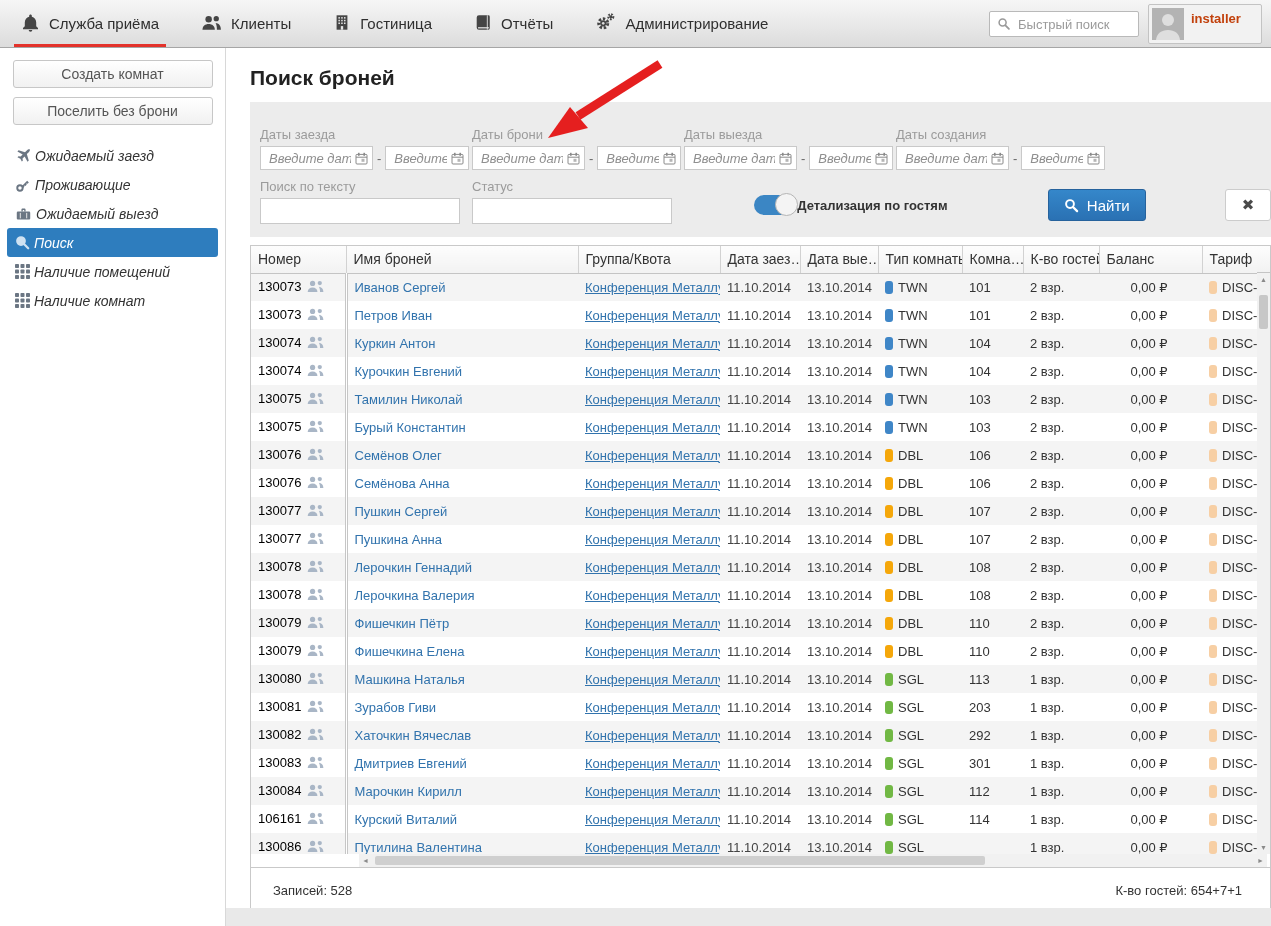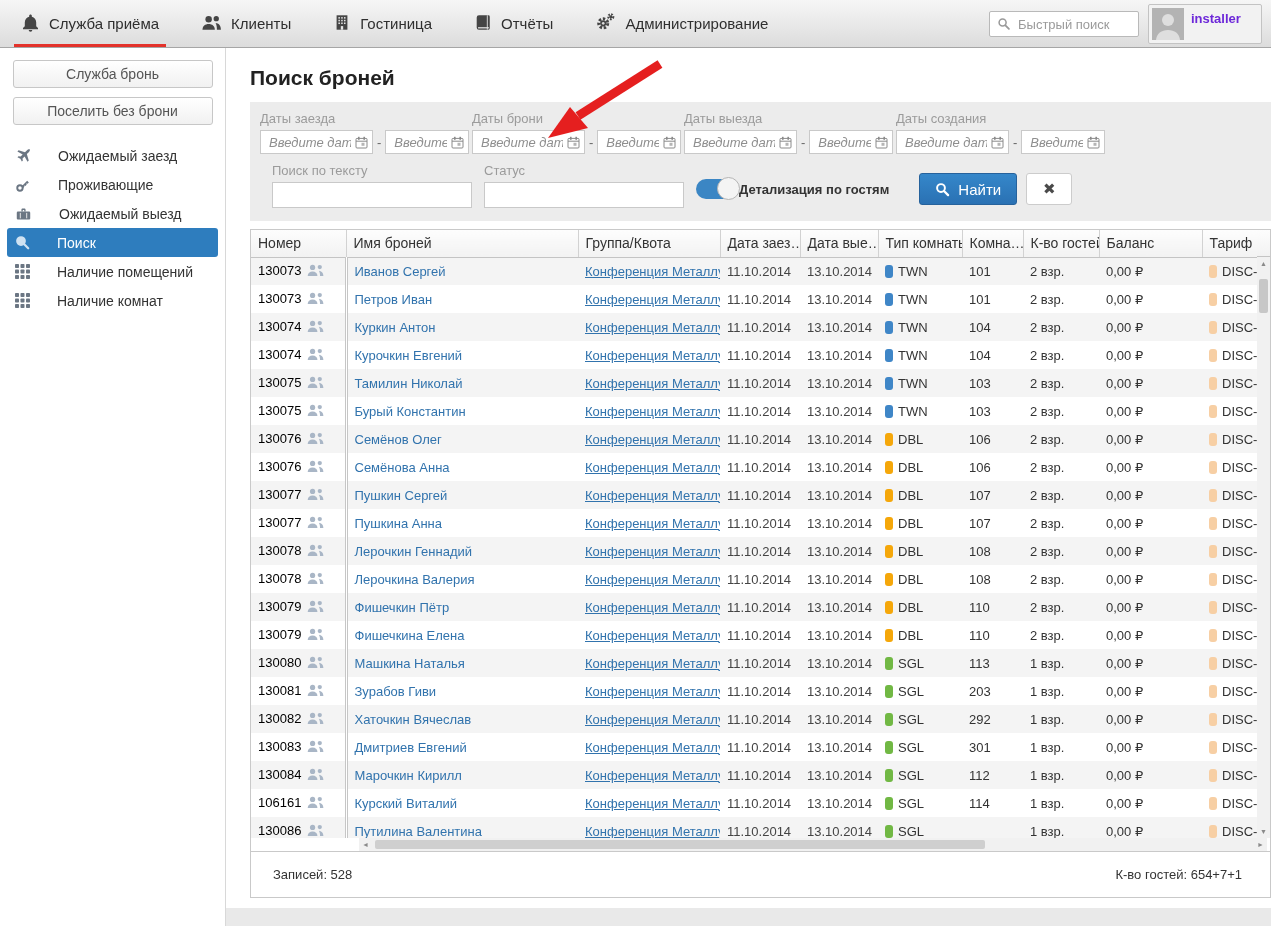--- a/index.html
+++ b/index.html
@@ -29,56 +29,56 @@
   }
   .quick-search svg{ stroke:#9a9a9a; flex:0 0 auto; }
   .quick-search input{ border:none; outline:none; width:100%; font-size:13px; color:#333; background:transparent; font-family:inherit;}
   .quick-search input::placeholder{ color:#9a9a9a; }
   .user-box{
     position:absolute; right:9px; top:4px; width:114px; height:40px;
     background:#f2f2f2; border:1px solid #c3c3c3; border-radius:2px;
     display:flex; gap:7px; padding:3px; cursor:pointer;
   }
   .avatar{ width:32px; height:32px; background:#b3b3b3; overflow:hidden; flex:0 0 auto; }
-  .user-name{ font-weight:bold; font-size:13px; color:#6d28d9; margin-top:3px; }
+  .user-name{ font-weight:bold; font-size:13px; color:#c2410c; margin-top:3px; }
 
   
   .layout{ display:flex; height:878px; }
   .sidebar{ width:226px; border-right:1px solid #d8d8d8; padding-top:12px; background:#fff; flex:0 0 auto; }
   .side-btn{
     display:block; width:200px; height:28px; margin:0 auto 9px;
     background:linear-gradient(#ffffff,#f1f1f1); border:1px solid #c7c7c7; border-radius:3px;
     font-size:14px; color:#555; font-family:inherit; cursor:pointer;
   }
   #side-items{ margin-top:16px; }
   .side-item{
-    display:flex; align-items:center; gap:27px; height:29px; margin:0 7px; padding:0 8px;
-    font-size:14px; color:#333; cursor:pointer; border-radius:3px; white-space:nowrap;
+    display:flex; align-items:center; gap:4px; height:29px; margin:0 7px; padding:0 8px;
+    font-size:14px; color:#333; cursor:pointer; border-radius:3px; white-space:nowrap;font-style:italic;
   }
   .side-item svg{ fill:#6b7683; stroke:#6b7683; flex:0 0 auto; }
   .side-item.active{ background:var(--accent-blue,#2e7dbe); color:#fff; }
   .side-item.active svg{ fill:#cfe2f2; stroke:#cfe2f2; }
 
   .main{ flex:1; position:relative; padding-left:12px; }
   .page-title{ font-size:21px; font-weight:bold; color:#222; margin:18px 0 12px 12px; }
 
   
   .filter-panel{ width:1021px; margin-left:12px; background:#ececec; padding:9px 0 13px; }
   .filter-row{ display:flex; padding-left:10px; }
-  .date-group{ width:212px; }
+  .date-group{ width:212px;margin-top:16px; }
   .fl-label{ font-size:13px; color:#9b9b9b; margin-bottom:4px; }
   .date-inputs{ display:flex; align-items:center; gap:4px; }
   .date-input{
     background:#fff; border:1px solid #c9c9c9; height:24px; display:flex; align-items:center; padding:0 4px 0 6px; gap:2px;
   }
   .date-input.from{ width:113px; } .date-input.to{ width:84px; }
   .date-input input{ border:none; outline:none; width:100%; font-size:13px; font-style:italic; color:#8f8f8f; background:transparent; font-family:inherit; min-width:0;}
   .date-input input::placeholder{ color:#8f8f8f; font-style:italic; }
   .dash{ color:#666; }
-  .filter-row2{ display:flex; align-items:flex-start; margin-top:9px; padding-left:22px; }
+  .filter-row2{ display:flex; align-items:flex-start; margin-top:9px; padding-left:10px;justify-content:space-between; }
   .text-group{ width:212px; }
   .text-group input{
     width:200px; height:26px; border:1px solid #c9c9c9; outline:none; padding:0 6px; font-size:13px; font-family:inherit;
   }
   .toggle-wrap{ display:flex; align-items:center; margin-top:16px; }
   .toggle{ width:40px; height:20px; border-radius:10px; background:#3b86c4; position:relative; cursor:pointer; flex:0 0 auto;}
   .toggle .knob{
     position:absolute; right:-4px; top:-2px; width:23px; height:23px; border-radius:50%;
     background:#f4f4f4; border:1px solid #b5b5b5;
   }
@@ -103,21 +103,21 @@
     padding:0 0 0 7px; border-right:1px solid #d2d2d2; border-bottom:1px solid #c4c4c4;
     background:linear-gradient(#fdfdfd,#f2f2f2); white-space:nowrap; overflow:hidden;
   }
   td{ height:28px; font-size:13px; padding:0 0 0 7px; white-space:nowrap; overflow:hidden; color:#333; }
   tbody tr:nth-child(odd) td{ background:#f4f4f4; }
   td.c-number{ border-right:3px double #c6c6c6; }
   .num-link{ color:#000000; cursor:pointer; }
   .guest-name{ color:#3173ad; cursor:pointer; }
   .group-link{ color:#3173ad; text-decoration:underline; cursor:pointer; }
   .c-date{ color:#444; }
-  .c-balance{ text-align:left; padding-right:10px; }
+  .c-balance{ text-align:center; padding-right:10px; }
   .badge{ display:inline-block; width:8px; height:13px; border-radius:3px; vertical-align:-2px; margin-right:5px; }
   .grp-icon{ margin-left:6px; vertical-align:-2px; }
   .corner{ position:absolute; top:0; right:0; width:13px; height:27px; background:linear-gradient(#fdfdfd,#f2f2f2); border-bottom:1px solid #c4c4c4; }
   .vscroll{ position:absolute; top:27px; right:0; width:13px; height:581px; background:#f1f1f1; }
   .vscroll .arr{ position:absolute; left:0; width:13px; height:13px; color:#8a8a8a; font-size:7px; line-height:13px; text-align:center; cursor:pointer; }
   .vscroll .arr.up{ top:0; } .vscroll .arr.down{ bottom:0; }
   .vscroll .thumb{ position:absolute; left:2px; top:22px; width:9px; height:34px; background:#c7c7c7; border-radius:2px; cursor:pointer; }
   .hscroll{ height:13px; position:relative; background:#fff; }
   .hscroll .track{ position:absolute; left:108px; right:3px; top:0; height:13px; background:#f1f1f1; }
   .hscroll .arr{ position:absolute; top:0; width:13px; height:13px; color:#8a8a8a; font-size:7px; line-height:13px; text-align:center; cursor:pointer; }
@@ -203,21 +203,21 @@
           <path d="M4 33c0-7 5.2-11 12-11s12 4 12 11z" fill="#dedede"></path>
         </svg>
     </div>
     <span class="user-name">installer</span>
   </div>
 </header>
 
 <div class="layout">
 
   <aside class="sidebar">
-    <button class="side-btn">Служба бронь</button>
+    <button class="side-btn">Создать комнат</button>
     <button class="side-btn">Поселить без брони</button>
     <nav id="side-items">
         <div class="side-item">
           <span style="display:flex">
             <svg width="16" height="16" viewBox="0 0 20 20">
               <path stroke="none" d="M18.6 1.8c-.9-.7-2.7.1-3.9 1.3l-2.2 2.2-8-2.4L3 4.4l6.6 3.7-2.6 2.6-2.7-.4-1.2 1.3 3.6 1.8 1.8 3.6 1.3-1.2-.4-2.7 2.6-2.6 3.7 6.6 1.5-1.5-2.4-8 2.1-2.1c1.2-1.2 2.2-3 1.7-3.7z"></path>
             </svg>
           </span>
           <span>Ожидаемый заезд</span>
         </div>

